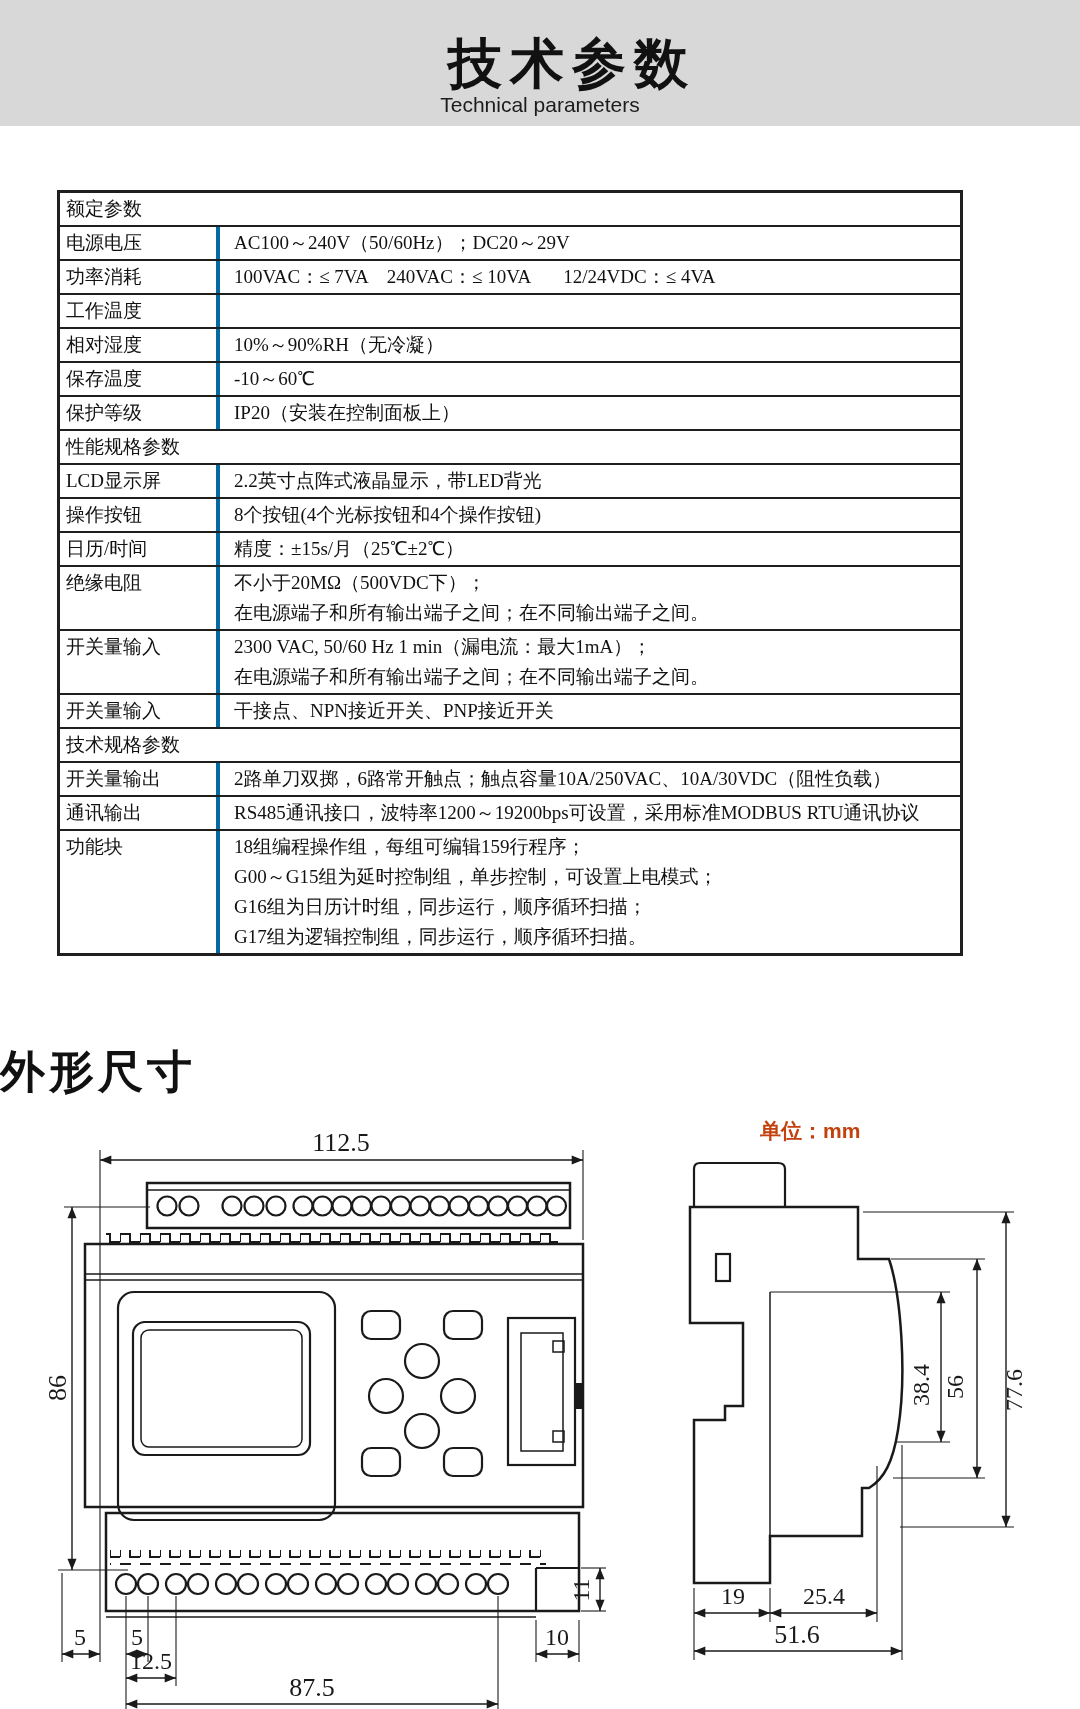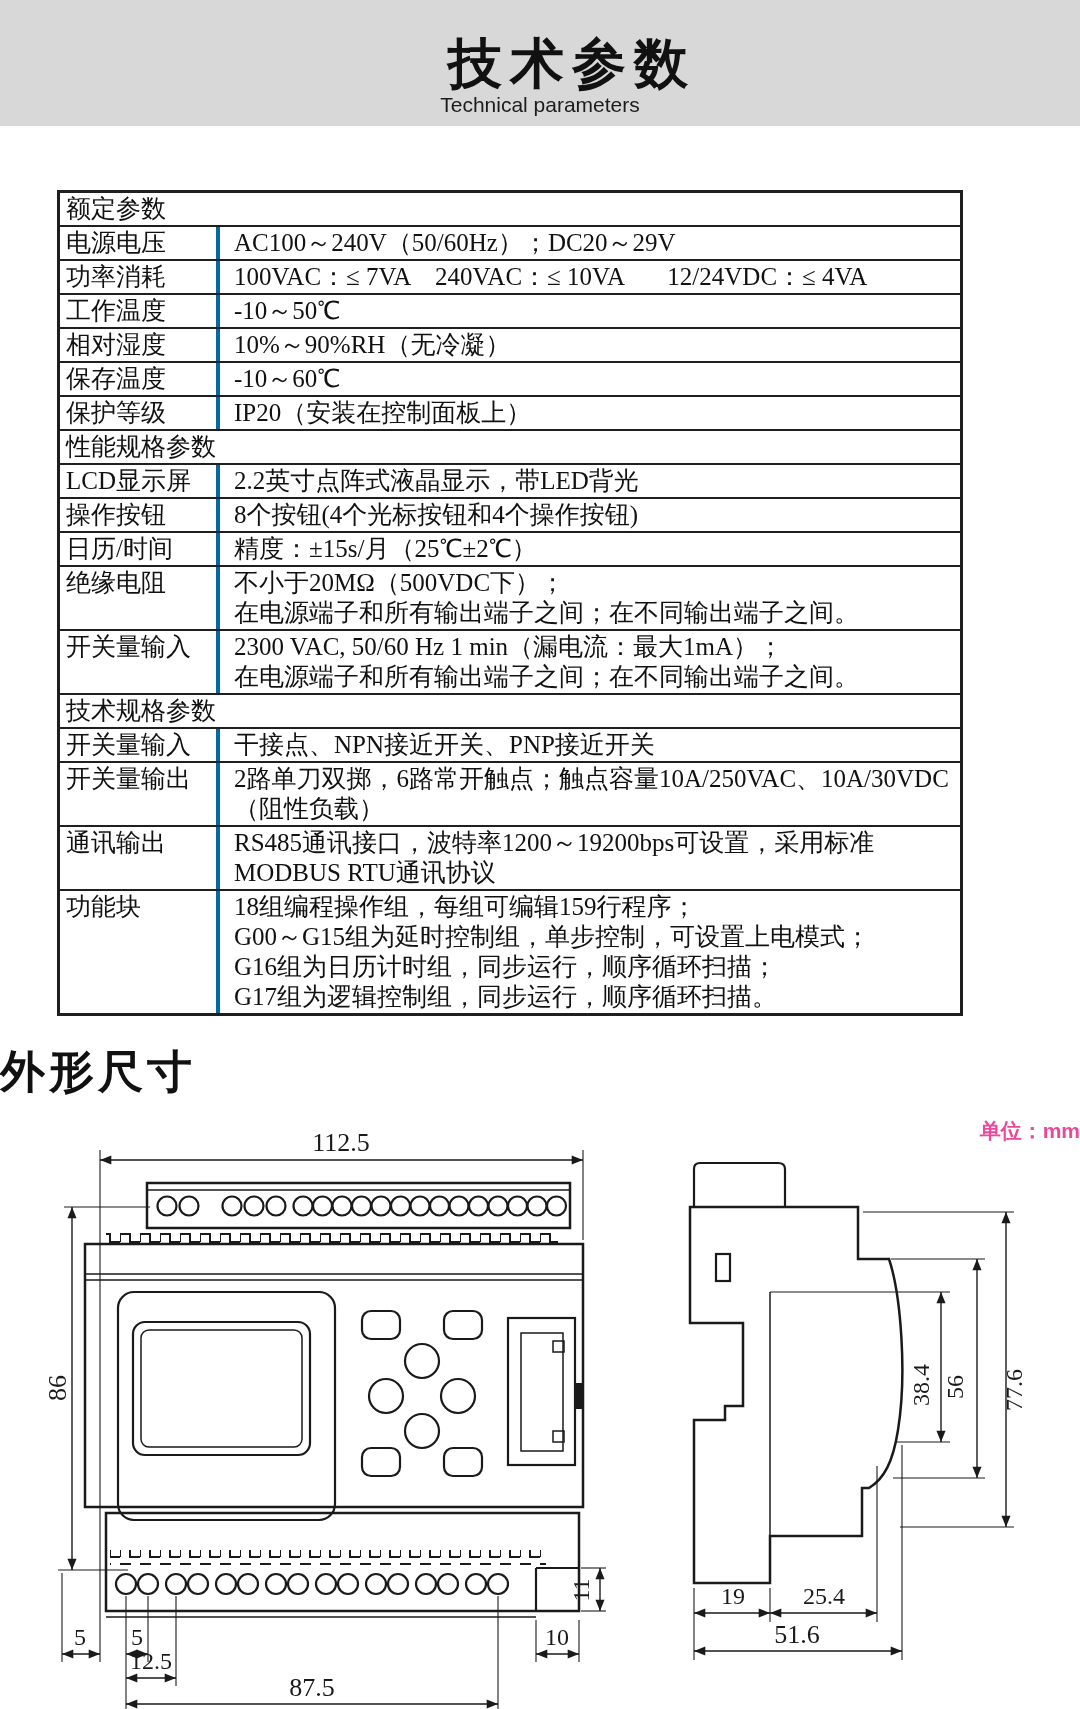--- a/index.html
+++ b/index.html
@@ -9,32 +9,32 @@
   
   .band{position:absolute;left:0;top:0;width:1080px;height:126px;background:#d8d8d8;}
   .title-cn{position:absolute;left:0;top:36px;width:1080px;text-align:center;
             font:700 54px/1 "Liberation Sans",sans-serif;letter-spacing:8px;color:#111;margin-left:32px;}
   .title-en{position:absolute;left:0;top:94px;width:1080px;text-align:center;
             font:400 21px/1 "Liberation Sans",sans-serif;color:#1c1c1c;}
 
   
   .spec-table{position:absolute;left:57px;top:190px;width:906px;
               border:3px solid #1f1f1f;box-sizing:border-box;
-              font-family:"Liberation Serif",serif;font-size:25px;line-height:30px;color:#111;}
+              font-family:"Liberation Serif",serif;font-size:19px;line-height:30px;color:#111;}
   .t-row{display:flex;border-top:2px solid #1f1f1f;}
   .t-row:first-child{border-top:none;}
   .t-label{width:142px;padding:1px 8px 1px 6px;border-right:4px solid #0369a1;flex:none;}
   .t-row.section .t-label{width:auto;flex:1;border-right:none;}
   .t-value{flex:1;padding:1px 8px 1px 14px;white-space:pre-wrap;}
 
   
   .outline-title{position:absolute;left:0;top:1036px;width:1080px;text-align:left;
                  font:700 45px/1 "Liberation Sans",sans-serif;letter-spacing:4px;color:#111;margin-top:13px;}
-  .unit{position:absolute;left:760px;top:1120px;width:320px;text-align:right;
-        font:700 21px/1 "Liberation Sans",sans-serif;color:#ec4899;}
+  .unit{position:absolute;left:760px;top:1120px;width:320px;text-align:left;
+        font:700 21px/1 "Liberation Sans",sans-serif;color:#c2410c;}
 
   svg.drawings{position:absolute;left:40px;top:1100px;width:1000px;height:609px;}
   svg .shape{stroke:#1a1a1a;fill:none;stroke-width:2.2;}
   svg .thick{stroke-width:2.5;}
   svg .thin{stroke-width:1.5;}
   svg .dim{stroke:#1a1a1a;fill:none;stroke-width:1.4;}
   svg .ext{stroke:#1a1a1a;fill:none;stroke-width:1.1;}
   svg text{fill:#1a1a1a;font-family:"Liberation Serif",serif;}
   svg .dtxt{font-size:26px;}
   svg .dtxt-s{font-size:24px;}
@@ -53,21 +53,20 @@
   <div class="t-row">
     <div class="t-label">电源电压</div>
     <div class="t-value">AC100～240V（50/60Hz）；DC20～29V</div>
   </div>
   <div class="t-row">
     <div class="t-label">功率消耗</div>
     <div class="t-value">100VAC：≤ 7VA    240VAC：≤ 10VA       12/24VDC：≤ 4VA</div>
   </div>
   <div class="t-row">
     <div class="t-label">工作温度</div>
-    <div class="t-value">-10～50℃</div>
   </div>
   <div class="t-row">
     <div class="t-label">相对湿度</div>
     <div class="t-value">10%～90%RH（无冷凝）</div>
   </div>
   <div class="t-row">
     <div class="t-label">保存温度</div>
     <div class="t-value">-10～60℃</div>
   </div>
   <div class="t-row">
@@ -92,26 +91,26 @@
   <div class="t-row">
     <div class="t-label">绝缘电阻</div>
     <div class="t-value">不小于20MΩ（500VDC下）；
 在电源端子和所有输出端子之间；在不同输出端子之间。</div>
   </div>
   <div class="t-row">
     <div class="t-label">开关量输入</div>
     <div class="t-value">2300 VAC, 50/60 Hz 1 min（漏电流：最大1mA）；
 在电源端子和所有输出端子之间；在不同输出端子之间。</div>
   </div>
+  <div class="t-row">
+    <div class="t-label">开关量输入</div>
+    <div class="t-value">干接点、NPN接近开关、PNP接近开关</div>
+  </div>
   <div class="t-row section">
     <div class="t-label">技术规格参数</div>
-  </div>
-  <div class="t-row">
-    <div class="t-label">开关量输入</div>
-    <div class="t-value">干接点、NPN接近开关、PNP接近开关</div>
   </div>
   <div class="t-row">
     <div class="t-label">开关量输出</div>
     <div class="t-value">2路单刀双掷，6路常开触点；触点容量10A/250VAC、10A/30VDC（阻性负载）</div>
   </div>
   <div class="t-row">
     <div class="t-label">通讯输出</div>
     <div class="t-value">RS485通讯接口，波特率1200～19200bps可设置，采用标准MODBUS RTU通讯协议</div>
   </div>
   <div class="t-row">

